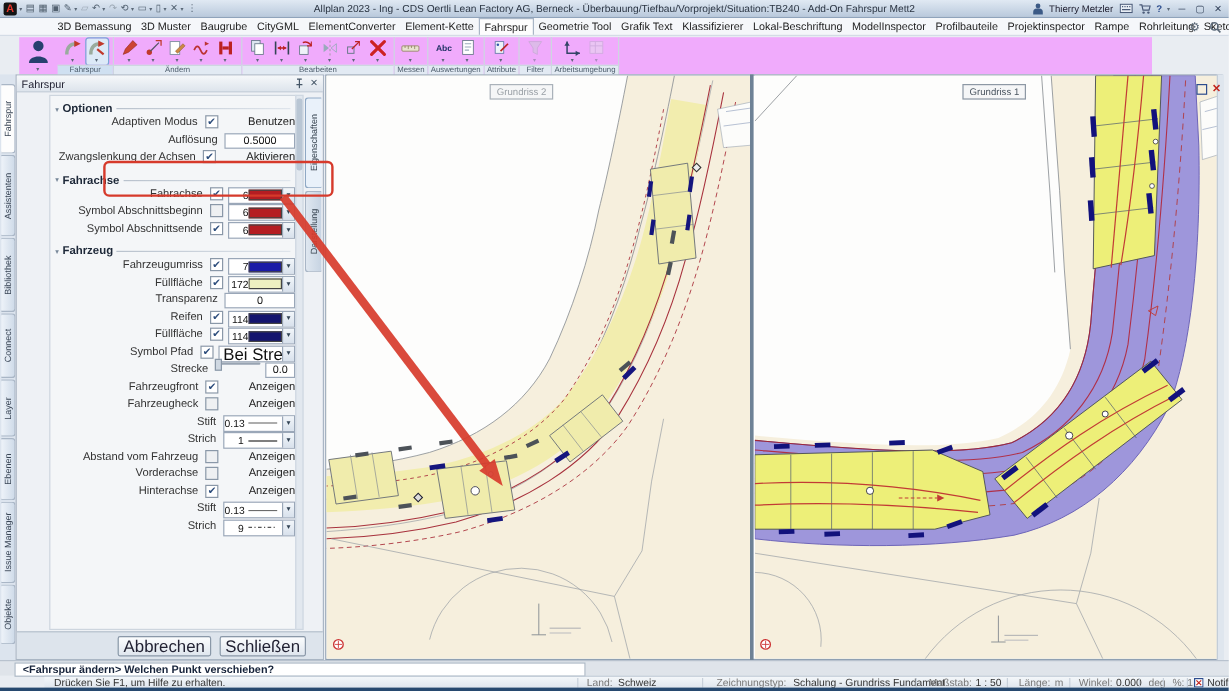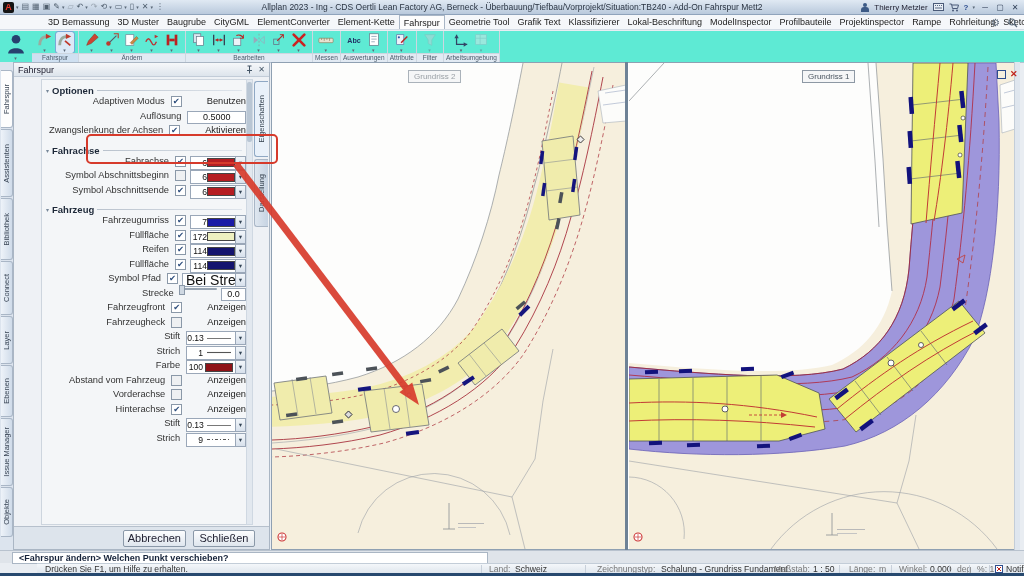--- a/index.html
+++ b/index.html
@@ -17,21 +17,21 @@
   .winbtn{font-size:8px;color:#33425a;width:10px;text-align:center;}
   .person-mini{width:8px;height:9px;position:relative;}
   .person-mini:before{content:"";position:absolute;left:2px;top:0;width:4px;height:4px;border-radius:50%;background:#3c5a86;}
   .person-mini:after{content:"";position:absolute;left:0;top:4px;width:8px;height:5px;border-radius:3px 3px 0 0;background:#3c5a86;}
   
   #menubar{left:0;top:15px;width:1024px;height:15px;background:#f5f7fa;border-bottom:1px solid #d4dce6;display:flex;align-items:stretch;padding-left:44px;box-sizing:border-box;}
   .menu-item{font-size:9px;color:#222;padding:0 4px;display:flex;align-items:center;white-space:nowrap;}
   .menu-item.active{background:#fdfdfd;border:1px solid #a9b6c6;border-bottom:none;}
   #menu-right{position:absolute;right:6px;top:15px;height:15px;display:flex;align-items:center;gap:8px;}
   
-  #ribbon{left:0;top:31px;width:1024px;height:31px;background:#5eead4;border-bottom:1px solid #b5c2d2;display:flex;}
+  #ribbon{left:16px;top:31px;width:944px;height:31px;background:#f0abfc;border-bottom:1px solid #b5c2d2;display:flex;}
   #ribbon-person{width:32px;display:flex;flex-direction:column;align-items:center;justify-content:center;}
   .rgroup{display:flex;flex-direction:column;border-right:1px solid #cdd6e0;}
   .rtools{flex:1;display:flex;align-items:flex-start;justify-content:center;gap:2px;padding:1px 4px 0 4px;}
   .tool{display:flex;flex-direction:column;align-items:center;width:18px;}
   .tool .ticon{width:16px;height:16px;}
   .tool.sel{background:#dce9f7;outline:1px solid #7aa7d8;border-radius:2px;}
   .tool .dd{margin-top:-1px;}
   .glabel{height:8px;font-size:6.5px;color:#4a5a6a;text-align:center;background:#e2eaf3;border-top:1px solid #cdd6e0;line-height:8px;white-space:nowrap;padding:0 2px;}
   .rgroup.tint .glabel{background:#cfe0f1;}
   #lefttabs{left:0;top:62px;width:13px;height:488px;background:#dce4ee;border-right:1px solid #c0cbd8;}
@@ -59,21 +59,21 @@
   .ctext{font-size:9.3px;color:#222;padding-left:21px;}
   .inputbox{width:60px;height:11px;border:1px solid #9aa7b8;background:#fff;font-size:9px;color:#111;text-align:center;line-height:11px;}
   .ddbox{width:62px;height:12px;border:1px solid #9aa7b8;background:#fff;display:flex;align-items:center;}
   .ddval{width:16px;font-size:8.6px;color:#111;text-align:right;flex:none;}
   .ddmid{flex:1;height:100%;display:flex;align-items:center;justify-content:center;overflow:hidden;}
   .swatch{width:26px;height:7px;border:1px solid #444;}
   .ddarr{width:9px;height:100%;background:linear-gradient(180deg,#f2f6fa,#d8e1ec);border-left:1px solid #9aa7b8;font-size:5.5px;color:#345;text-align:center;line-height:12px;flex:none;}
   .slider{width:42px;height:2px;background:#98a4b2;border-radius:1px;margin-right:4px;position:relative;}
   .slider .knob{position:absolute;left:-1px;top:-3px;width:4px;height:8px;background:#cfd8e2;border:1px solid #8a98a8;}
   #pal-btns{position:absolute;left:0;right:0;bottom:0;height:22px;background:#dde4ec;border-top:1px solid #b6c0cc;display:flex;align-items:center;justify-content:flex-end;gap:7px;padding-right:14px;}
-  .pbtn{min-width:52px;height:15px;font-size:11px;color:#223;background:linear-gradient(180deg,#fcfdfe,#dfe6ee);border:1px solid #8a98a8;border-radius:2px;text-align:center;line-height:15px;padding:0 4px;}
+  .pbtn{min-width:52px;height:15px;font-size:14px;color:#223;background:linear-gradient(180deg,#fcfdfe,#dfe6ee);border:1px solid #8a98a8;border-radius:2px;text-align:center;line-height:15px;padding:0 4px;}
   
   #viewports{left:271px;top:62px;width:748px;height:488px;background:#fff;border:1px solid #8fa0b2;box-sizing:border-box;}
   #vp-split{left:625px;top:62px;width:3px;height:488px;background:#6e8296;z-index:4;}
   #vp-rscroll{left:1014px;top:62px;width:5px;height:488px;background:#dfe6ee;border-left:1px solid #c3cdd8;z-index:4;}
   .vplabel{position:absolute;top:70px;height:11px;border:1px solid #aab2ba;background:rgba(243,244,246,.85);font-size:8px;padding:0 5px;line-height:11px;z-index:6;}
   #vp2-label{left:408px;color:#9aa0a6;}
   #vp1-label{left:802px;color:#4a5560;border-color:#8d98a4;}
   #vp1-ctrl{left:997px;top:70px;z-index:6;display:flex;gap:4px;align-items:center;}
   #vp1-ctrl .maxi{width:7px;height:7px;border:1.3px solid #2d4d8e;}
   #vp1-ctrl .clo{color:#c0241c;font-size:9px;font-weight:bold;line-height:9px;}
@@ -668,20 +668,24 @@
         <span class="cbx">✔</span>
         <div class="ddbox">
           <span class="ddval">172</span>
           <span class="ddmid">
             <span class="swatch" style="background: rgb(238, 240, 192);"></span>
           </span>
           <span class="ddarr">▼</span>
         </div>
       </div>
       <div class="prow">
+        <span class="plabel">Transparenz</span>
+        <div class="inputbox">0</div>
+      </div>
+      <div class="prow">
         <span class="plabel">Reifen</span>
         <span class="cbx">✔</span>
         <div class="ddbox">
           <span class="ddval">114</span>
           <span class="ddmid">
             <span class="swatch" style="background: rgb(20, 20, 110);"></span>
           </span>
           <span class="ddarr">▼</span>
         </div>
       </div>
@@ -738,30 +742,20 @@
       <div class="prow">
         <span class="plabel">Strich</span>
         <div class="ddbox">
           <span class="ddval">1</span>
           <span class="ddmid">
             <span>
               <svg width="26" height="7" viewBox="0 0 26 7">
                 <line x1="1" y1="3.5" x2="25" y2="3.5" stroke="#555" stroke-width="1.1"></line>
               </svg>
             </span>
-          </span>
-          <span class="ddarr">▼</span>
-        </div>
-      </div>
-      <div class="prow">
-        <span class="plabel">Farbe</span>
-        <div class="ddbox">
-          <span class="ddval">100</span>
-          <span class="ddmid">
-            <span class="swatch" style="background: rgb(143, 19, 24);"></span>
           </span>
           <span class="ddarr">▼</span>
         </div>
       </div>
       <div class="prow">
         <span class="plabel">Abstand vom Fahrzeug</span>
         <span class="cbx off"></span>
         <span class="ctext">Anzeigen</span>
       </div>
       <div class="prow">

